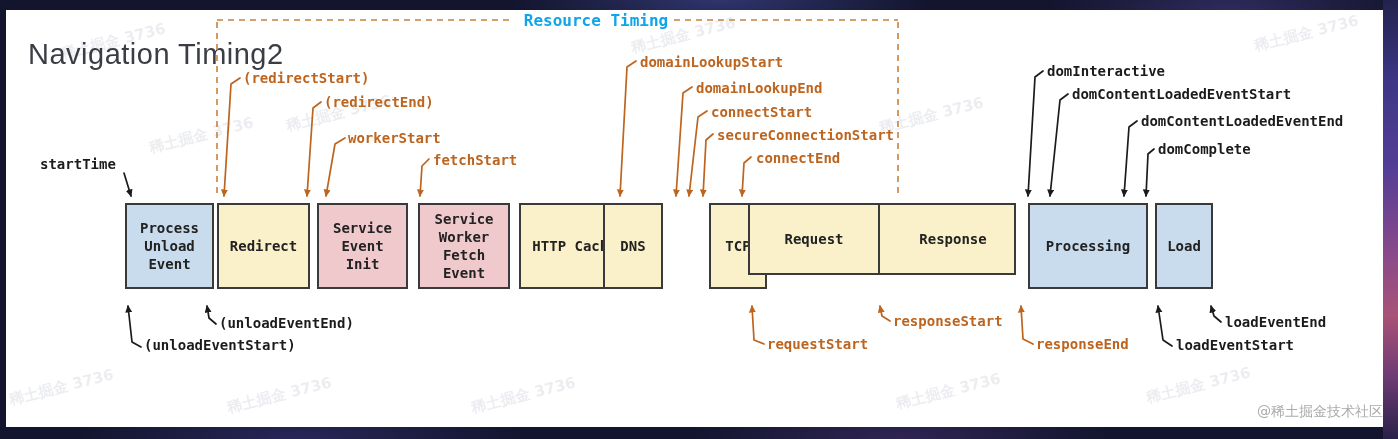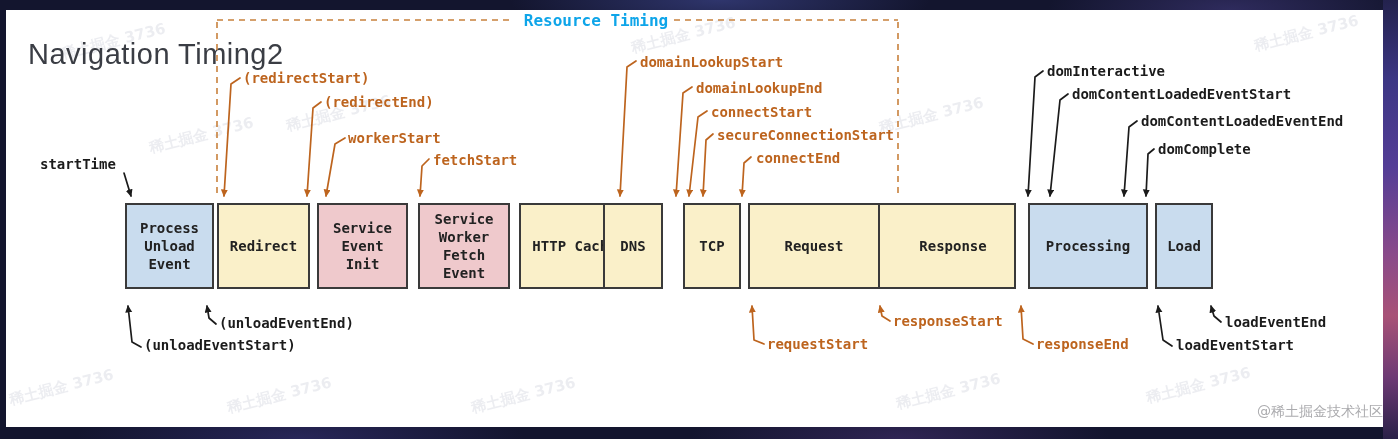--- a/index.html
+++ b/index.html
@@ -39,21 +39,21 @@
   .box{
     position:absolute;top:203px;height:86px;box-sizing:border-box;
     border:2px solid #3a3a3a;display:flex;align-items:center;justify-content:center;
     text-align:center;font-size:14px;font-weight:bold;color:#222;line-height:1.3;
     padding:2px;
   }
   .box.blue{background:#c9dcee;}
   .box.yellow{background:#faf0c9;}
   .box.pink{background:#efc9cc;}
   .duo{
-    position:absolute;top:203px;left:748px;width:268px;height:86px;box-sizing:border-box;
+    position:absolute;top:203px;left:748px;width:268px;height:72px;box-sizing:border-box;
     border:2px solid #3a3a3a;background:#faf0c9;display:flex;gap:12px;
   }
   .duo .cell{
     display:flex;align-items:center;justify-content:center;text-align:center;
     font-size:14px;font-weight:bold;color:#222;
   }
   .duo .cell.req{width:128px;border-right:2px solid #3a3a3a;}
   .duo .cell.res{flex:1;}
   svg.layer{position:absolute;left:0;top:0;pointer-events:none;}
   .wm{
@@ -87,21 +87,21 @@
 <div class="page-title">Navigation Timing2</div>
 
 <div class="rt-label">Resource Timing</div>
 
 <div class="box blue" style="left:125px;width:89px;">Process Unload Event</div>
 <div class="box yellow" style="left:217px;width:93px;">Redirect</div>
 <div class="box pink" style="left:317px;width:91px;">Service Event Init</div>
 <div class="box pink" style="left:418px;width:92px;">Service Worker Fetch Event</div>
 <div class="box yellow" style="left:519px;width:111px;">HTTP Cache</div>
 <div class="box yellow" style="left:603px;width:60px;">DNS</div>
-<div class="box yellow" style="left:683px;width:58px;">TCP</div>
+<div class="box yellow" style="left:709px;width:58px;">TCP</div>
 <div class="duo">
   <div class="cell req">Request</div>
   <div class="cell res">Response</div>
 </div>
 <div class="box blue" style="left:1028px;width:120px;">Processing</div>
 <div class="box blue" style="left:1155px;width:58px;">Load</div>
 
 <div class="ann black" style="left:40px;top:157px;">startTime</div>
 <div class="ann orange" style="left:243px;top:71px;">(redirectStart)</div>
 <div class="ann orange" style="left:324px;top:95px;">(redirectEnd)</div>

